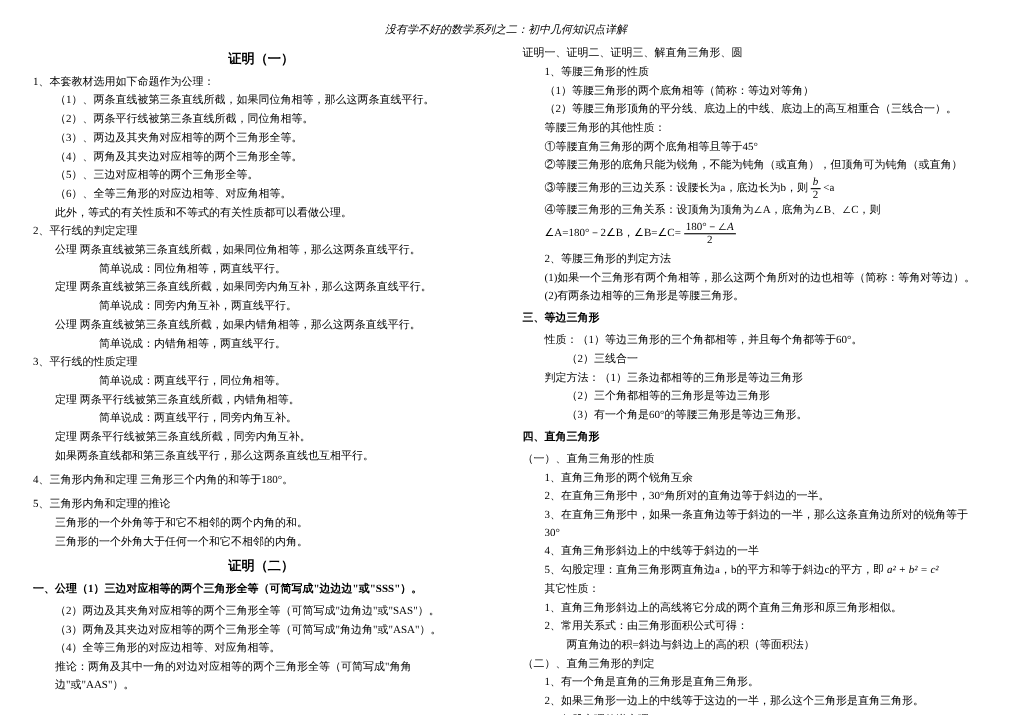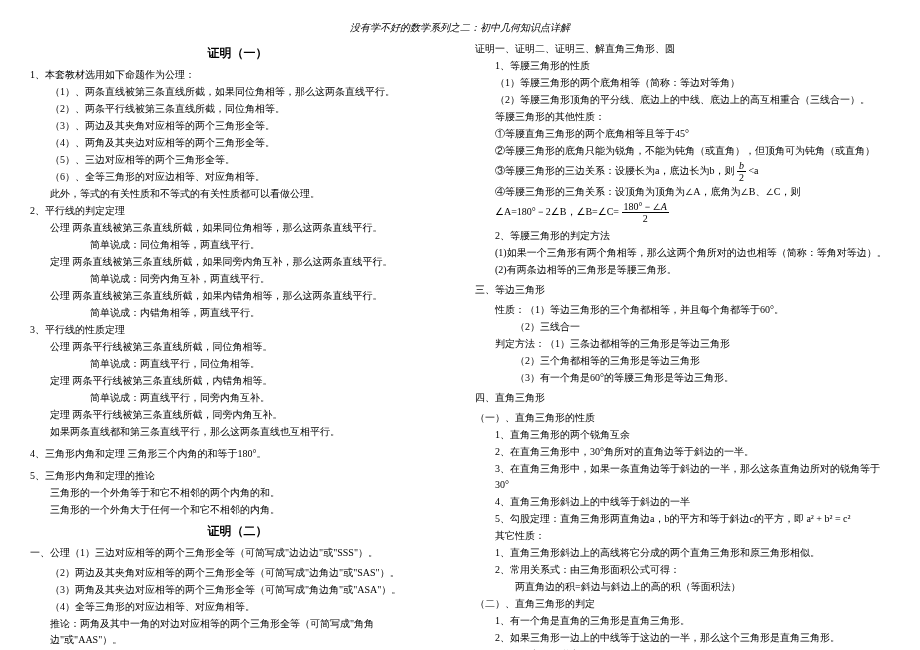--- a/index.html
+++ b/index.html
@@ -32,21 +32,21 @@
     flex: 1;
     min-width: 0;
   }
   .line {
     margin: 1px 0;
   }
   .indent1 { padding-left: 20px; }
   .indent2 { padding-left: 40px; }
   .indent3 { padding-left: 60px; }
   .section-head {
-    font-weight: normal;
+    font-weight: bold;
     margin: 4px 0;
   }
   .frac {
     display: inline-flex;
     flex-direction: column;
     vertical-align: middle;
     text-align: center;
     line-height: 1.1;
     font-size: 10px;
   }
@@ -74,21 +74,20 @@
 
     <div class="line">2、平行线的判定定理</div>
     <div class="line indent1">公理  两条直线被第三条直线所截，如果同位角相等，那么这两条直线平行。</div>
     <div class="line indent3">简单说成：同位角相等，两直线平行。</div>
     <div class="line indent1">定理  两条直线被第三条直线所截，如果同旁内角互补，那么这两条直线平行。</div>
     <div class="line indent3">简单说成：同旁内角互补，两直线平行。</div>
     <div class="line indent1">公理  两条直线被第三条直线所截，如果内错角相等，那么这两条直线平行。</div>
     <div class="line indent3">简单说成：内错角相等，两直线平行。</div>
 
     <div class="line">3、平行线的性质定理</div>
-    <div class="line indent1">公理  两条平行线被第三条直线所截，同位角相等。</div>
     <div class="line indent3">简单说成：两直线平行，同位角相等。</div>
     <div class="line indent1">定理  两条平行线被第三条直线所截，内错角相等。</div>
     <div class="line indent3">简单说成：两直线平行，同旁内角互补。</div>
     <div class="line indent1">定理  两条平行线被第三条直线所截，同旁内角互补。</div>
     <div class="line indent1">如果两条直线都和第三条直线平行，那么这两条直线也互相平行。</div>
 
     <div class="line" style="margin-top:6px">4、三角形内角和定理  三角形三个内角的和等于180°。</div>
 
     <div class="line" style="margin-top:6px">5、三角形内角和定理的推论</div>
     <div class="line indent1">三角形的一个外角等于和它不相邻的两个内角的和。</div>
@@ -143,21 +142,21 @@
     <div class="line indent2">（3）有一个角是60°的等腰三角形是等边三角形。</div>
 
     <div class="line section-head">四、直角三角形</div>
     <div class="line">（一）、直角三角形的性质</div>
     <div class="line indent1">1、直角三角形的两个锐角互余</div>
     <div class="line indent1">2、在直角三角形中，30°角所对的直角边等于斜边的一半。</div>
     <div class="line indent1">3、在直角三角形中，如果一条直角边等于斜边的一半，那么这条直角边所对的锐角等于30°</div>
     <div class="line indent1">4、直角三角形斜边上的中线等于斜边的一半</div>
     <div class="line indent1">
       <span>5、勾股定理：直角三角形两直角边a，b的平方和等于斜边c的平方，即</span>
-      <span style="">a² + b² = c²</span>
+      <span style="font-style:italic">a² + b² = c²</span>
     </div>
     <div class="line indent1">其它性质：</div>
     <div class="line indent1">1、直角三角形斜边上的高线将它分成的两个直角三角形和原三角形相似。</div>
     <div class="line indent1">2、常用关系式：由三角形面积公式可得：</div>
     <div class="line indent2">两直角边的积=斜边与斜边上的高的积（等面积法）</div>
 
     <div class="line">（二）、直角三角形的判定</div>
     <div class="line indent1">1、有一个角是直角的三角形是直角三角形。</div>
     <div class="line indent1">2、如果三角形一边上的中线等于这边的一半，那么这个三角形是直角三角形。</div>
     <div class="line indent1">3、勾股定理的逆定理</div>

